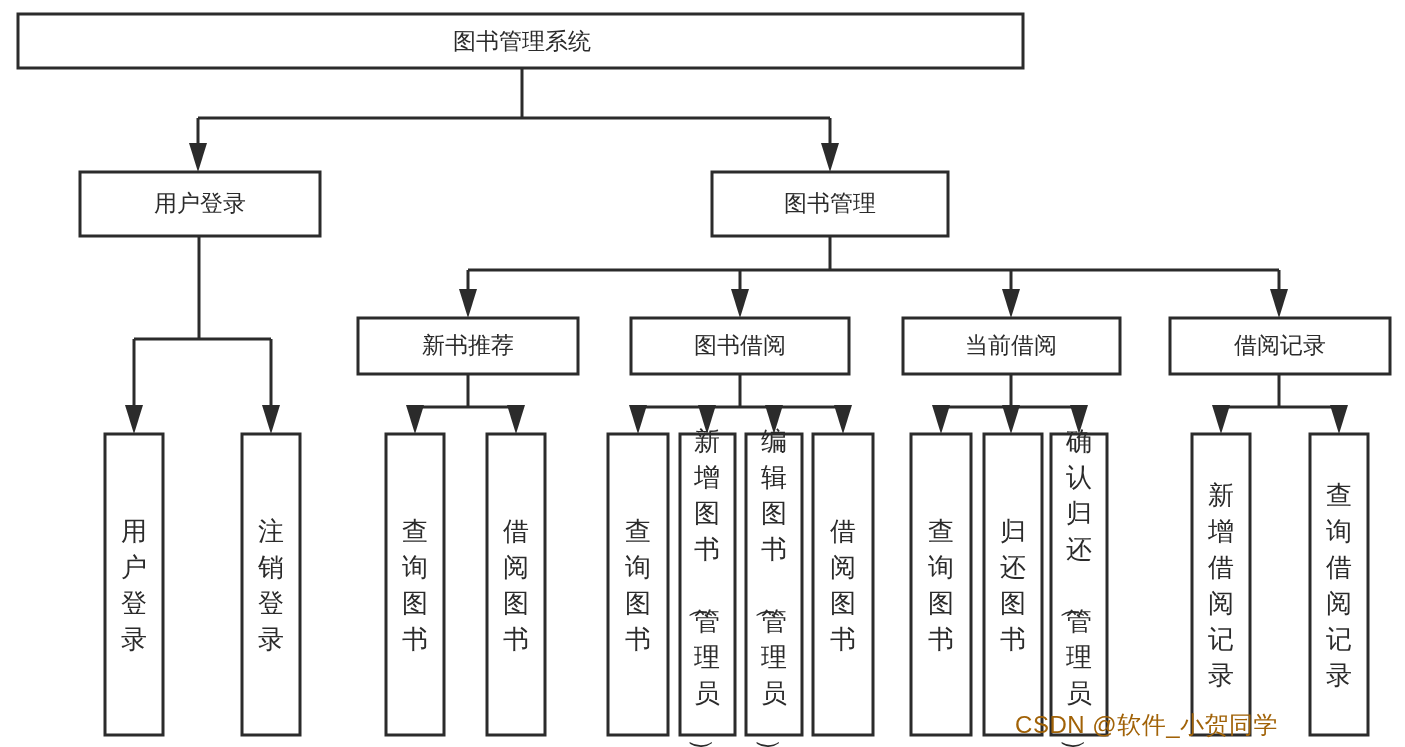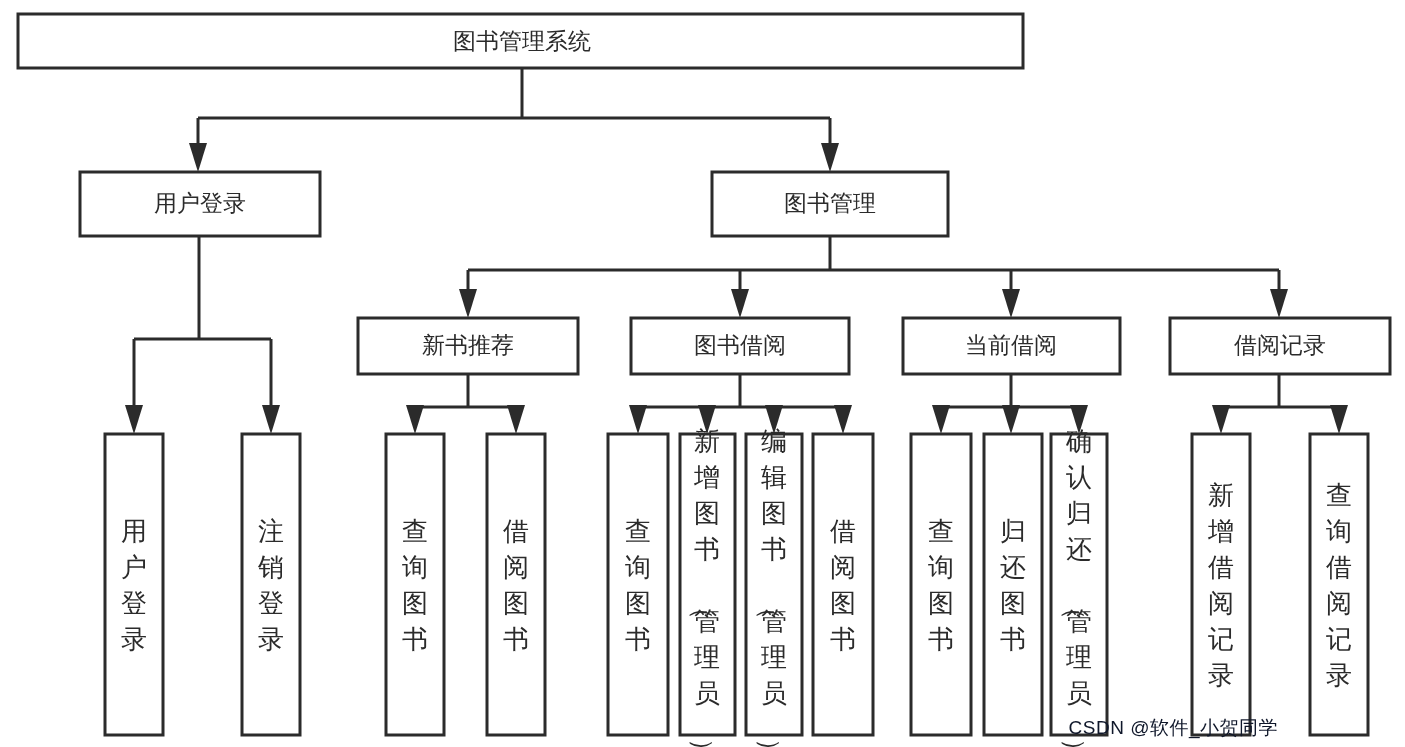--- a/index.html
+++ b/index.html
@@ -52,22 +52,22 @@
     font-family: "Liberation Sans", "DejaVu Sans", sans-serif;
     font-size: 26px;
     fill: #2b2b2b;
     text-anchor: middle;
   }
   .watermark {
     position: absolute;
     right: 8px;
     bottom: 6px;
     font-family: "Liberation Sans", "DejaVu Sans", sans-serif;
-    font-size: 19px;
-    color: #0f172a;
+    font-size: 24px;
+    color: #a16207;
     letter-spacing: 0.5px;
     white-space: nowrap;
     pointer-events: none;
   }
 </style>
 </head>
 <body>
 
 <div id="diagram-root">
   <svg class="diagram-canvas" viewBox="0 0 1405 747">

